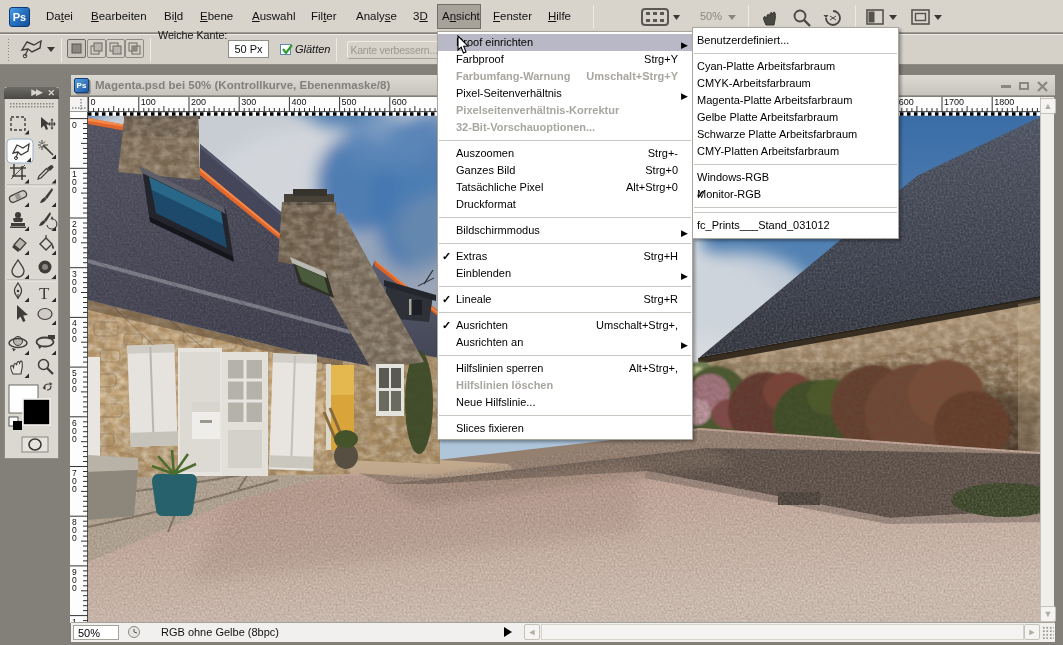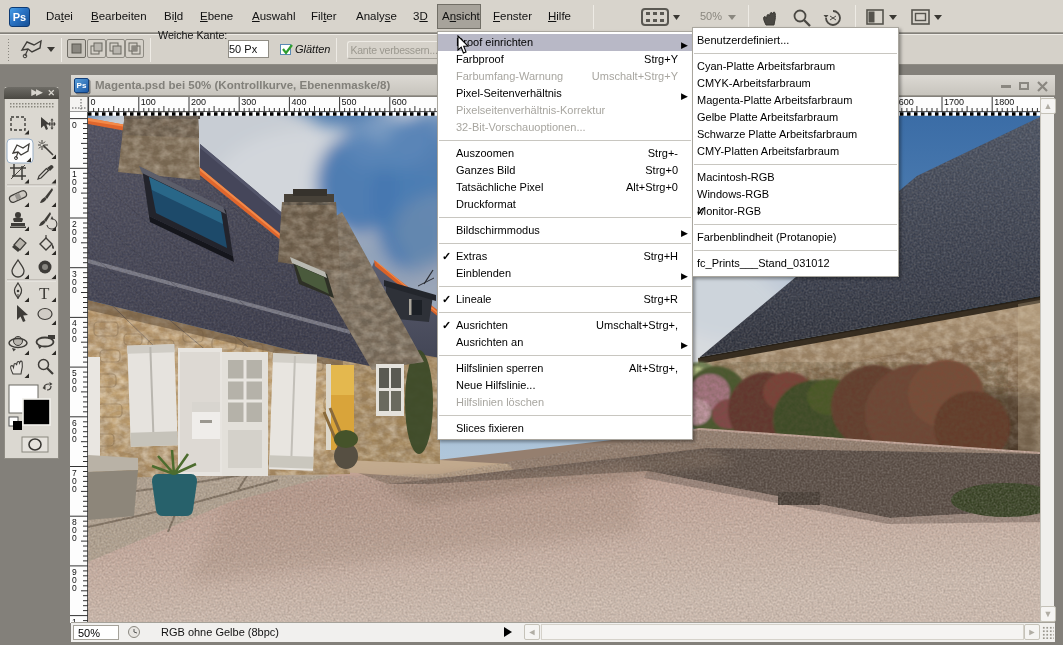--- a/index.html
+++ b/index.html
@@ -12,21 +12,21 @@
 .mitem{top:0;height:33px;line-height:33px;font-size:11.5px;color:#111;}
 .mitem u{text-decoration:underline;}
 #anshl{left:437px;top:4px;width:44px;height:25px;background:#a7a39b;border:1px solid #716e66;}
 
 #optbar{left:0;top:34px;width:1063px;height:31px;background:#d5d1c9;border-top:1px solid #efece6;border-bottom:1px solid #8f8c84;}
 .vsep{top:38px;width:1px;height:24px;background:#a7a49c;border-right:1px solid #eeebe5;}
 #grip{left:7px;top:38px;width:4px;height:23px;background-image:radial-gradient(#8a877f 30%,transparent 31%);background-size:3px 3px;}
 .modebtn{top:39px;width:19px;height:19px;border:1px solid #8f8c84;border-radius:2px;background:#d5d1c9;}
 #mb1{background:#c9c5bd;border:1px solid #706d65;}
 #wklabel{left:158px;top:20px;height:31px;line-height:31px;font-size:10.7px;color:#111;}
-#wkinput{left:228px;top:40px;width:41px;height:18px;background:#fff;border:1px solid #8f8c84;font-size:11px;line-height:17px;color:#111;}
+#wkinput{left:228px;top:40px;width:41px;height:18px;background:#fff;border:1px solid #8f8c84;font-size:11px;text-align:center;line-height:17px;color:#111;}
 #cbx{left:280px;top:44px;width:11px;height:11px;background:#fff;border:1px solid #5a8ab4;}
 #cbx svg{position:absolute;left:0px;top:-2px;}
 #glatten{left:295px;top:34px;height:31px;line-height:31px;font-size:11px;color:#111;font-style:italic;}
 #kvbtn{left:347px;top:41px;width:94px;height:18px;white-space:nowrap;overflow:hidden;background:#d6d2ca;border:1px solid #a6a39b;border-top-color:#efece6;border-left-color:#efece6;border-radius:3px;color:#9b988f;font-size:10.5px;text-align:center;line-height:16px;letter-spacing:-0.2px;}
 
 #brbtn{left:609px;top:9px;width:18px;height:23px;border:1px solid #8a877f;border-radius:4px;background:linear-gradient(#e9e6e0,#cbc8c0);font-size:9px;font-weight:bold;color:#333;text-align:center;line-height:15px;margin-top:33px;}
 .tr-ico{top:8px;}
 
 #toolbar{left:4px;top:87px;width:55px;height:372px;background:#dbd8d1;border:1px solid #8f8c84;border-top:none;}
 #tbhead{left:4px;top:87px;width:55px;height:12px;background:linear-gradient(#6e6c66,#4a4842);border-radius:4px 4px 0 0;color:#d8d5ce;}
@@ -43,21 +43,21 @@
 #statusbar{left:71px;top:622px;width:984px;height:20px;background:#f1f0ee;border-top:1px solid #a5a29a;font-size:11px;color:#111;}
 #zoombox{left:73px;top:625px;width:46px;height:15px;background:#fff;border:1px solid #a5a29a;font-size:11px;line-height:14px;padding-left:4px;}
 .sbtn{top:624px;width:16px;height:16px;background:#f5f4f2;border:1px solid #c5c2b8;border-radius:2px;color:#b0ada4;font-size:9px;text-align:center;line-height:14px;}
 
 .menu{background:#fff;border:1px solid #a9a69e;box-shadow:2px 2px 3px rgba(0,0,0,.35);}
 #ansmenu{left:437px;top:31px;width:256px;padding:2px 0;}
 #submenu{left:692px;top:27px;width:207px;padding:4px 0;}
 .mi{position:relative;height:17px;line-height:17px;font-size:11px;color:#000;padding-left:18px;}
 .mi .sc{position:absolute;right:14px;top:0;}
 .mi .arr{position:absolute;right:4px;top:3px;font-size:9px;}
-.mi.g{color:#a8a6a0;}
+.mi.g{color:#a8a6a0;font-weight:bold;}
 .mi.hl{background:#b8b8c6;}
 .mi .chk{position:absolute;left:4px;top:0px;font-size:11px;font-weight:bold;}
 .msep{height:1px;background:#c8c6c0;margin:4px 1px;}
 .smi{position:relative;height:17px;line-height:17px;font-size:11px;color:#000;padding-left:4px;}
 </style></head>
 <body>
 <div id="root">
 
 <svg class="abs" id="photo" style="left:88px;top:112px" width="952" height="511" viewBox="0 0 952 511">
 <defs>
@@ -700,41 +700,39 @@
  <div class="msep"></div>
  <div class="mi"><span class="chk">✓</span>Extras<span class="sc">Strg+H</span></div>
  <div class="mi">Einblenden<span class="arr">▶</span></div>
  <div class="msep"></div>
  <div class="mi"><span class="chk">✓</span>Lineale<span class="sc">Strg+R</span></div>
  <div class="msep"></div>
  <div class="mi"><span class="chk">✓</span>Ausrichten<span class="sc">Umschalt+Strg+,</span></div>
  <div class="mi">Ausrichten an<span class="arr">▶</span></div>
  <div class="msep"></div>
  <div class="mi">Hilfslinien sperren<span class="sc">Alt+Strg+,</span></div>
+ <div class="mi g">Hilfslinien löschen</div>
  <div class="mi">Neue Hilfslinie...</div>
- <div class="mi g">Hilfslinien löschen</div>
  <div class="msep"></div>
  <div class="mi">Slices fixieren</div>
 </div>
 
 <div class="abs menu" id="submenu">
  <div class="smi">Benutzerdefiniert...</div>
  <div class="msep"></div>
  <div class="smi">Cyan-Platte Arbeitsfarbraum</div>
  <div class="smi">CMYK-Arbeitsfarbraum</div>
  <div class="smi">Magenta-Platte Arbeitsfarbraum</div>
  <div class="smi">Gelbe Platte Arbeitsfarbraum</div>
  <div class="smi">Schwarze Platte Arbeitsfarbraum</div>
  <div class="smi">CMY-Platten Arbeitsfarbraum</div>
  <div class="msep"></div>
- <div class="smi">Macintosh-RGB</div>
  <div class="smi">Windows-RGB</div>
  <div class="smi"><span class="chk" style="position:absolute;left:3px;font-weight:bold">✓</span>Monitor-RGB</div>
  <div class="msep"></div>
- <div class="smi">Farbenblindheit (Protanopie)</div>
  <div class="msep"></div>
  <div class="smi">fc_Prints___Stand_031012</div>
 </div>
 
 <svg class="abs" style="left:456px;top:35px" width="16" height="24">
  <path d="M2 1 L2 15 L5.2 12.2 L7.4 18 L10 16.9 L7.7 11.3 L12 11 Z" fill="#fff" stroke="#000" stroke-width="1.1"></path>
 </svg>
 
 </div>
 

